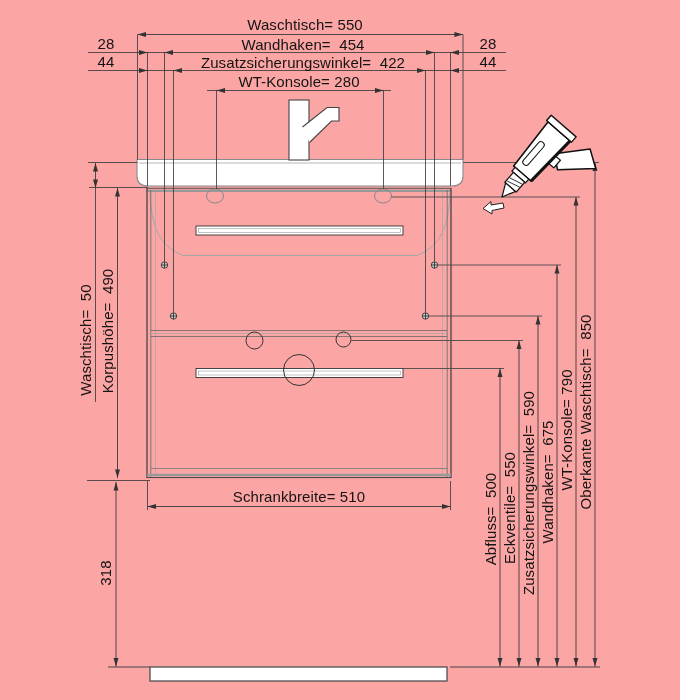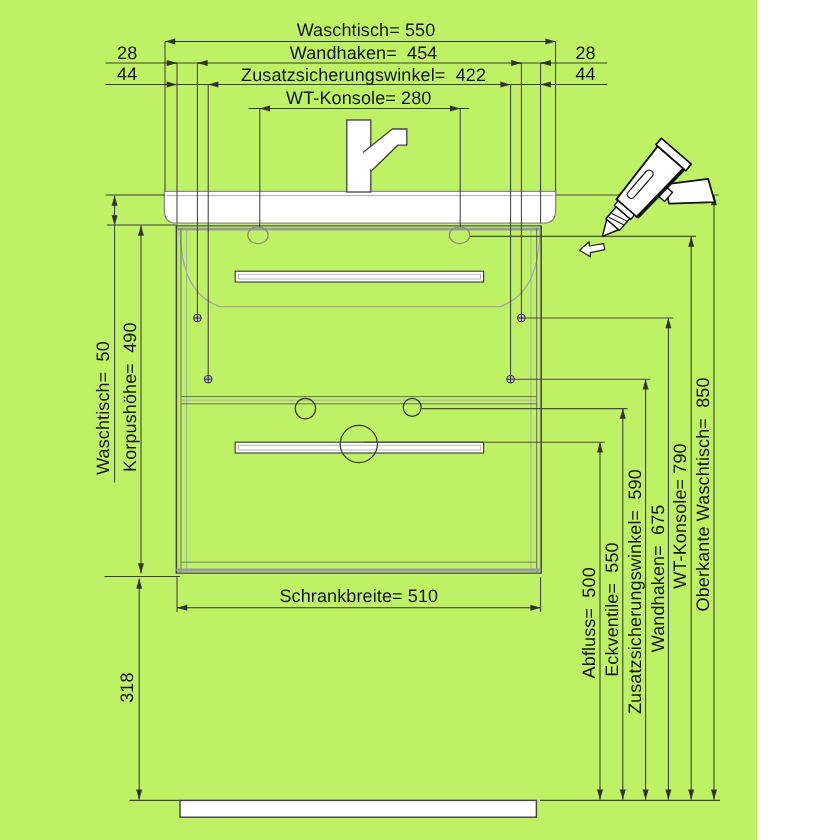--- a/index.html
+++ b/index.html
@@ -1,16 +1,16 @@
 <!DOCTYPE html>
 <html><head>
 <meta charset="utf-8">
 <style>
   html,body{margin:0;padding:0;background:#fff;}
-  .stage{position:relative;width:631px;height:700px;background:#bef264;overflow:hidden;
+  .stage{position:relative;width:680px;height:700px;background:#fca5a5;overflow:hidden;
          font-family:"Liberation Sans", sans-serif;}
   svg{position:absolute;left:0;top:0;}
   svg text{font-family:"Liberation Sans", sans-serif;font-size:15px;fill:#141414;
            white-space:pre;letter-spacing:.1px;}
   .thin{stroke:#3c3c3c;stroke-width:.85;fill:none;}
   .ref{stroke:#4a4a4a;stroke-width:.9;fill:none;}
   .dim{stroke:#333;stroke-width:.85;fill:none;marker-start:url(#ma);marker-end:url(#ma);}
   .dimE{stroke:#333;stroke-width:.85;fill:none;marker-end:url(#ma);}
   .furn{stroke:#555;fill:none;}
 </style>

